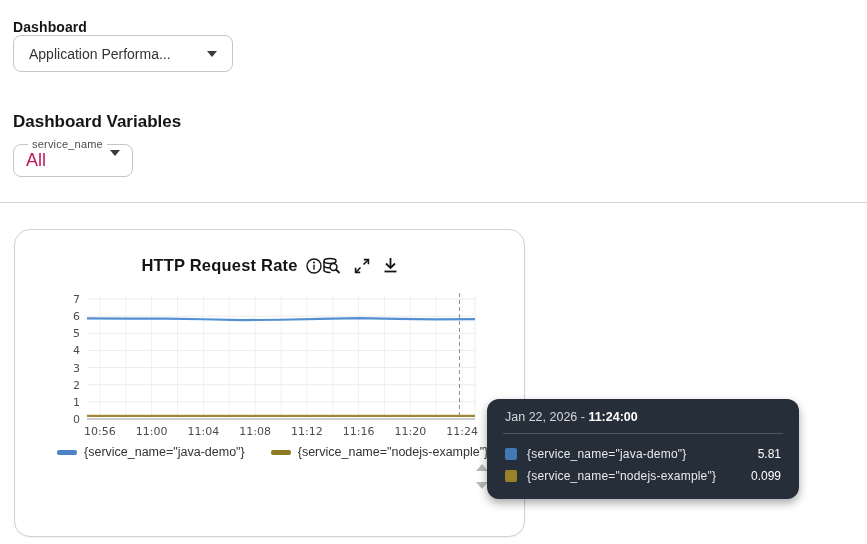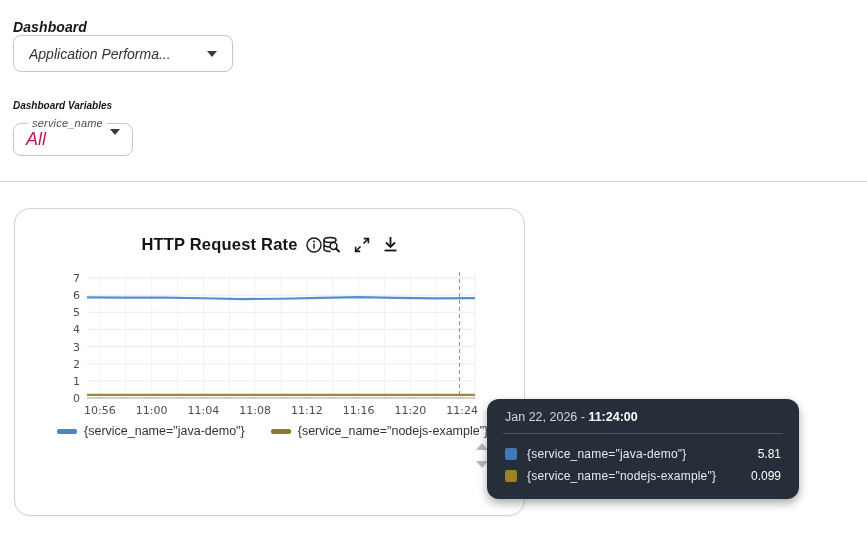--- a/index.html
+++ b/index.html
@@ -4,23 +4,23 @@
 <style>
   * { box-sizing: border-box; margin: 0; padding: 0; }
   html, body { width: 867px; height: 544px; }
   body {
     position: relative;
     background: #ffffff;
     font-family: "Liberation Sans", sans-serif;
     color: #151515;
     overflow: hidden;
   }
-  .top-controls { padding: 19px 0 0 13px; font-style: italic; }
+  .top-controls { padding: 19px 0 0 13px; }
   .field-label { font-size: 14px; font-weight: 600; letter-spacing: .1px; }
-  .section-label { font-size: 10px; font-weight: 700; margin-top: 28px; }
+  .section-label { font-size: 17px; font-weight: 700; margin-top: 40px; }
 
   .dropdown {
     width: 220px; height: 37px;
     border: 1px solid #c6c6c6;
     border-radius: 8px;
     background: #fff;
     display: flex; align-items: center; justify-content: space-between;
     padding: 0 15px;
     cursor: pointer;
   }

